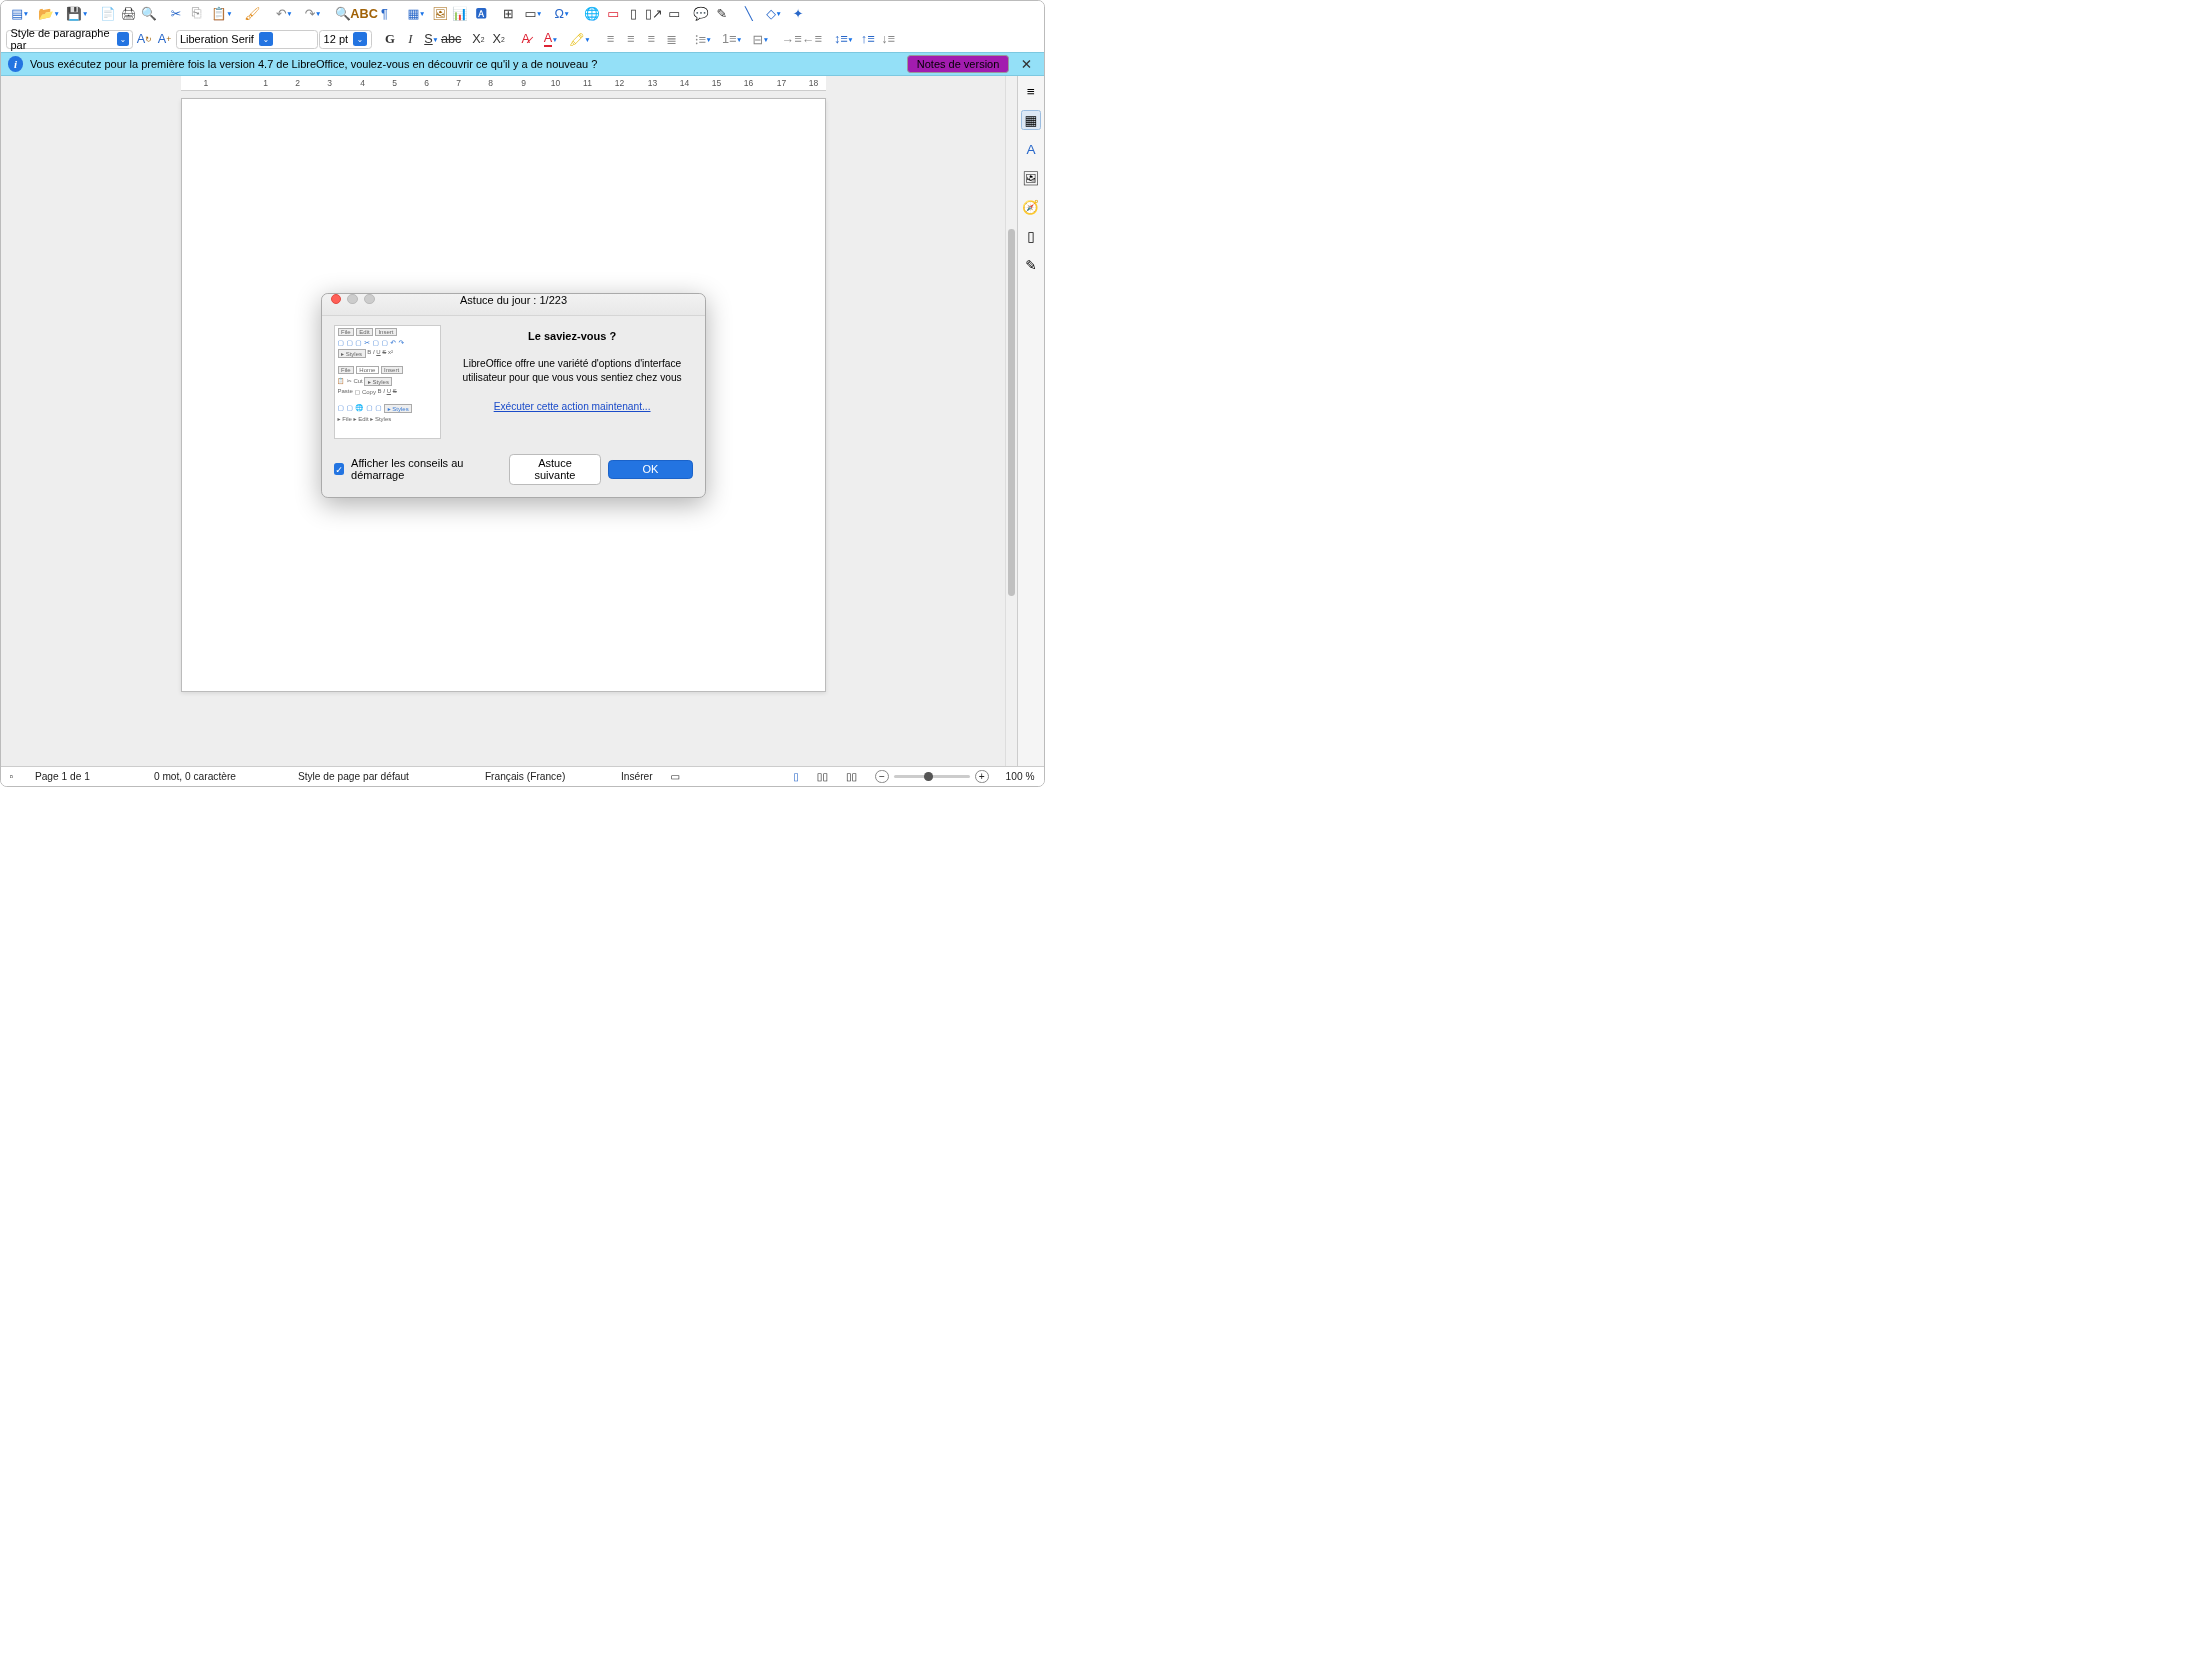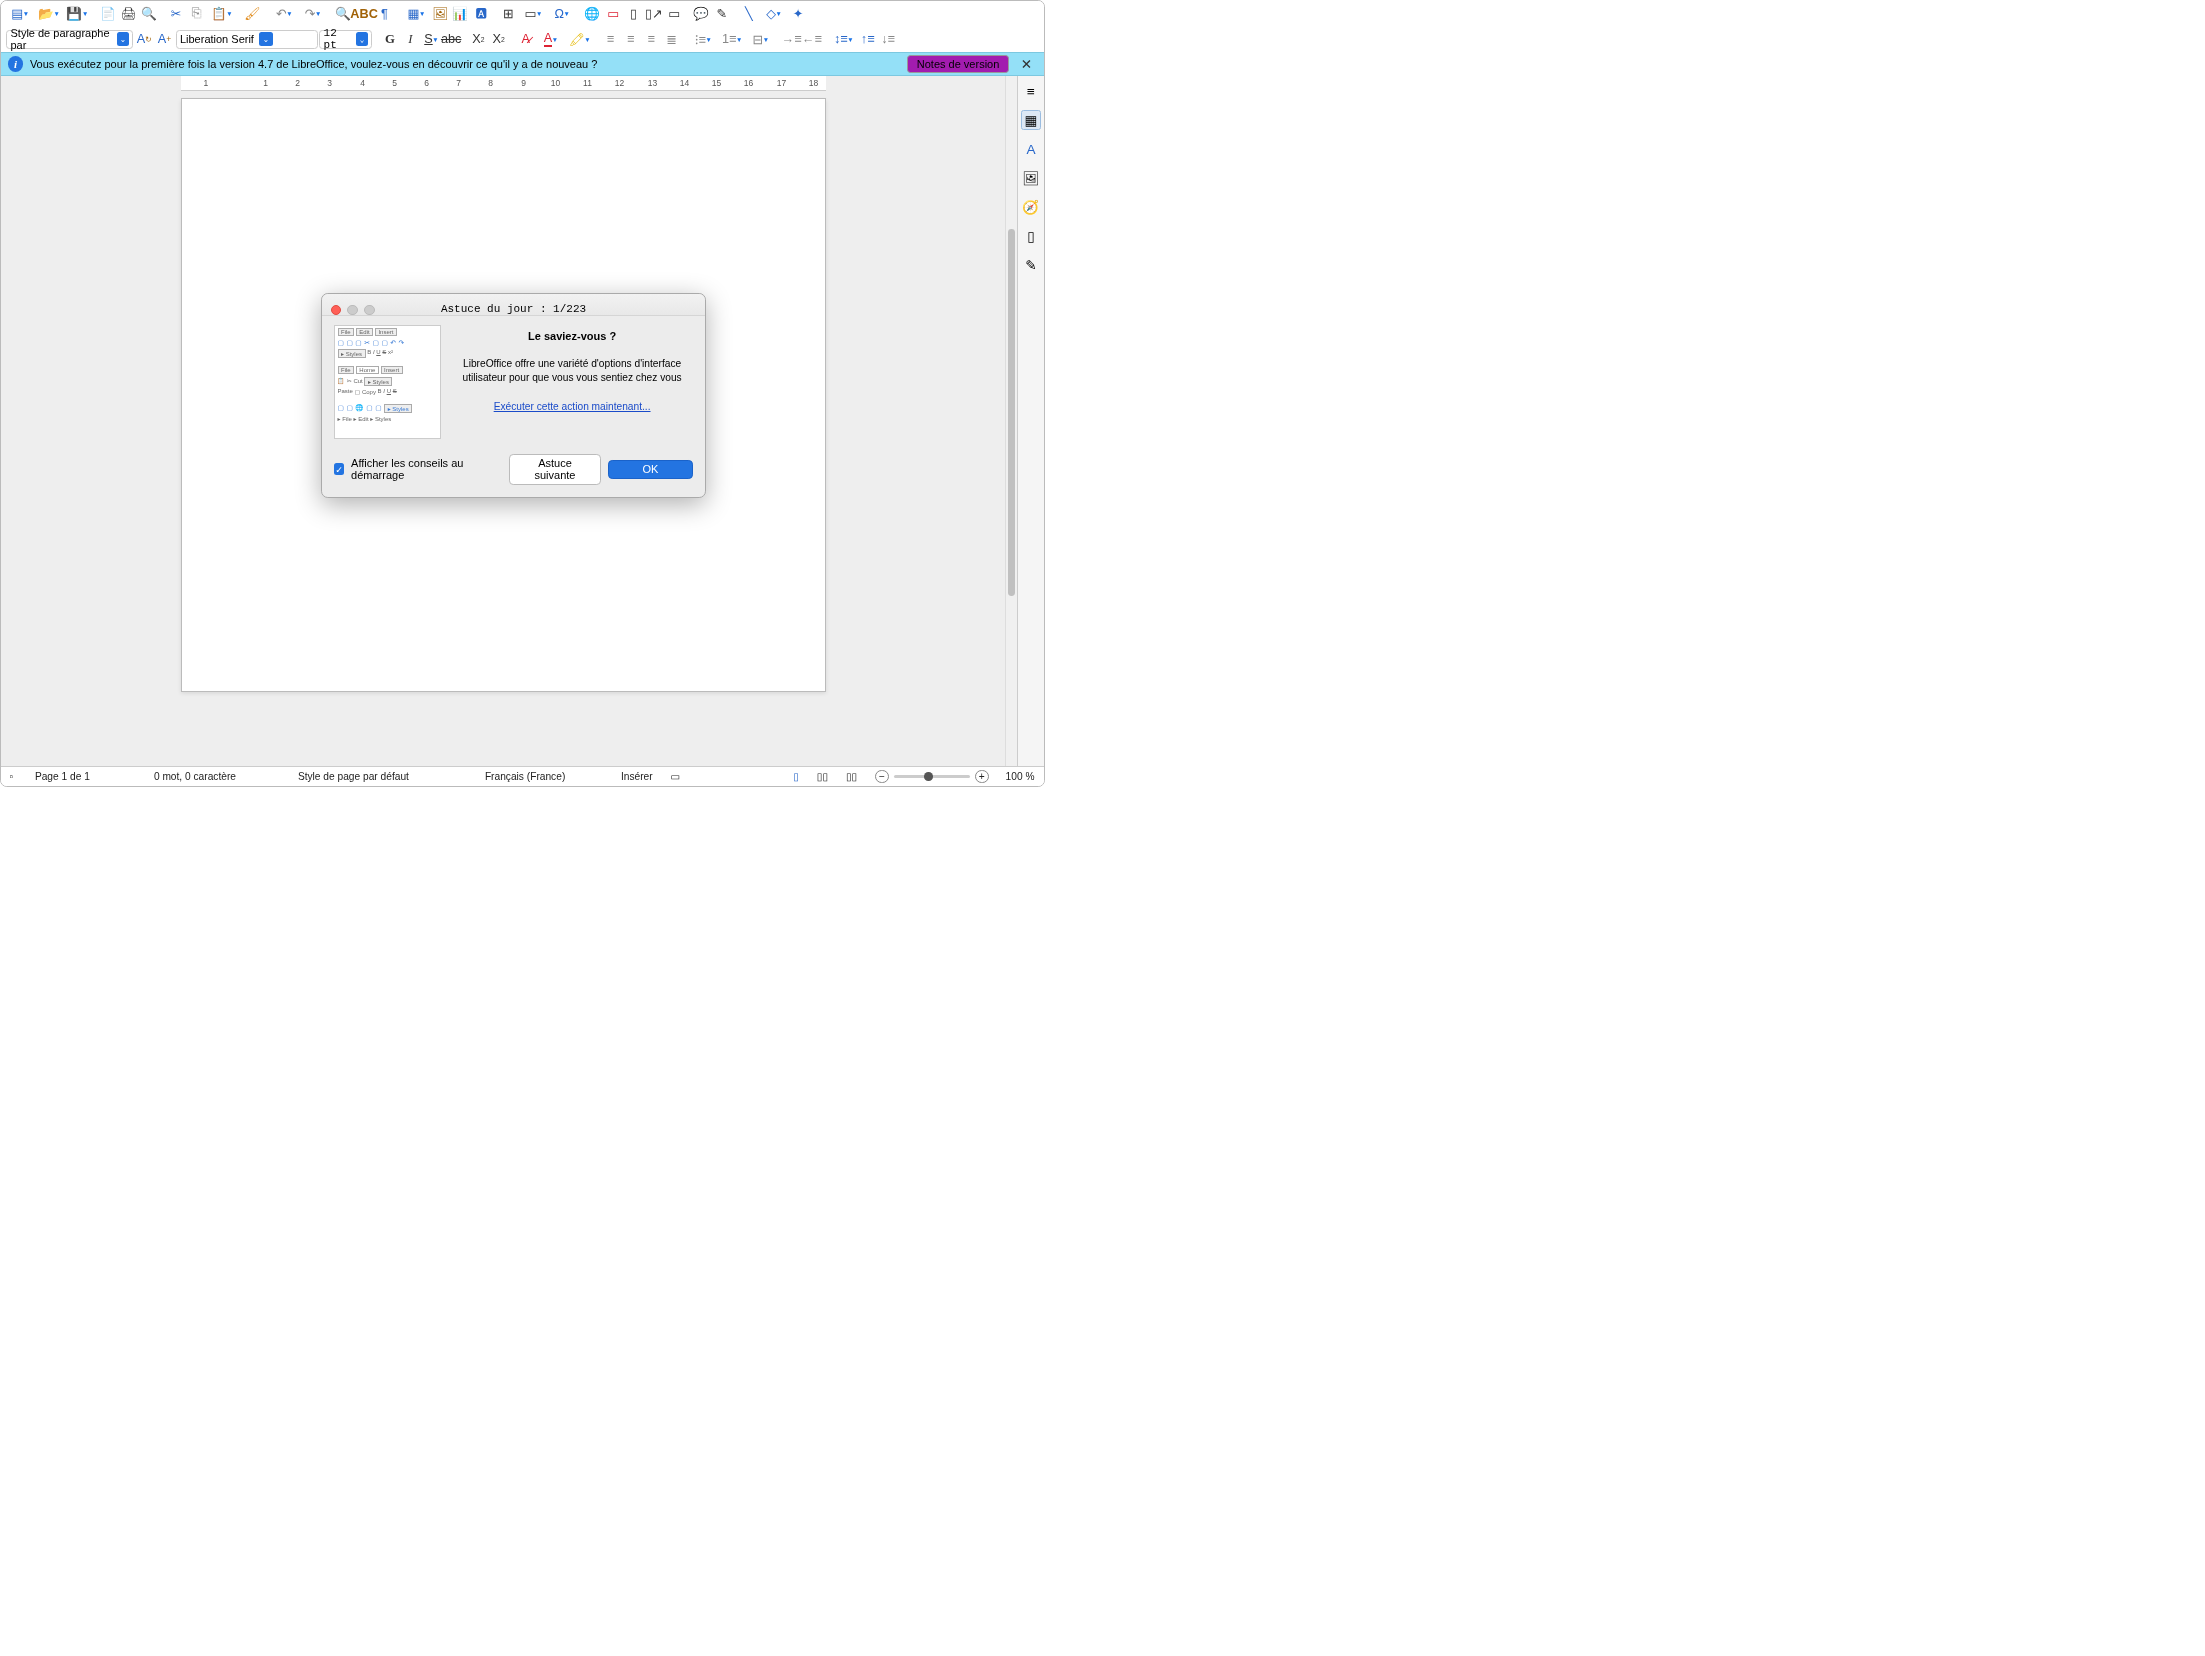--- a/index.html
+++ b/index.html
@@ -58,21 +58,21 @@
   padding: 0 3.4px; background: #fff; font-size: 11px;
 }
 .combo .arrow {
   width: 13.6px; height: 13.6px; background: #2374e1;
   border-radius: 2.5px; margin-left: 5.1px;
   display: flex; align-items: center; justify-content: center;
   color: #fff; font-size: 7.6px;
 }
 .para-combo { width: 127px; }
 .font-combo { width: 142px; }
-.size-combo { width: 53px; font-family: Liberation Mono, monospace; }
+.size-combo { width: 53px; }
 .infobar {
   height: 24px; background: #94e0f7;
   border-top: 0.8px solid #7cc8e0; border-bottom: 0.8px solid #7cc8e0;
   display: flex; align-items: center; padding: 0 6.8px; gap: 6.8px;
 }
 .info-icon {
   width: 15.3px; height: 15.3px; border-radius: 50%;
   background: #2374e1; color: #fff; font-style: italic;
   display: flex; align-items: center; justify-content: center;
   font-family: Georgia, serif; font-weight: bold; font-size: 11px;
@@ -127,25 +127,24 @@
   width: 13.6px; height: 13.6px; border: 0.8px solid #888; border-radius: 50%;
   display: flex; align-items: center; justify-content: center; font-size: 10.2px;
 }
 
 .dialog {
   position: absolute; left: 321px; top: 293px; width: 385px;
   background: #ececec; border: 0.8px solid #aaa; border-radius: 6.8px;
   box-shadow: 0 6.8px 25.4px rgba(0,0,0,0.3);
 }
 .dlg-title {
-  height: 22px; display: flex; align-items: flex-end; padding: 0 8.5px;
+  height: 22px; display: flex; align-items: flex-start; padding: 0 8.5px;
   border-bottom: 0.8px solid #d5d5d5; position: relative;
   background: linear-gradient(#f2f2f2,#e8e8e8);
   border-radius: 6.8px 6.8px 0 0;
-  font-family: Liberation Mono, monospace;
 }
 .dlg-lights { display: flex; gap: 6.8px; }
 .dlg-lights span { width: 10.2px; height: 10.2px; border-radius: 50%; background: #ccc; border: 0.4px solid #bbb; }
 .dlg-lights span.red { background: #ff5f57; border-color: #e24b41; }
 .dlg-title-text { position: absolute; left: 0; right: 0; text-align: center; font-size: 11px; font-weight: 500; }
 .dlg-body { padding: 8.5px 12px; display: flex; gap: 10.2px; }
 .dlg-img {
   width: 107px; height: 114px; background: #fff; border: 0.8px solid #ccc;
   font-size: 6px; color: #666; padding: 2.5px;
   display: flex; flex-direction: column; gap: 2.5px;

